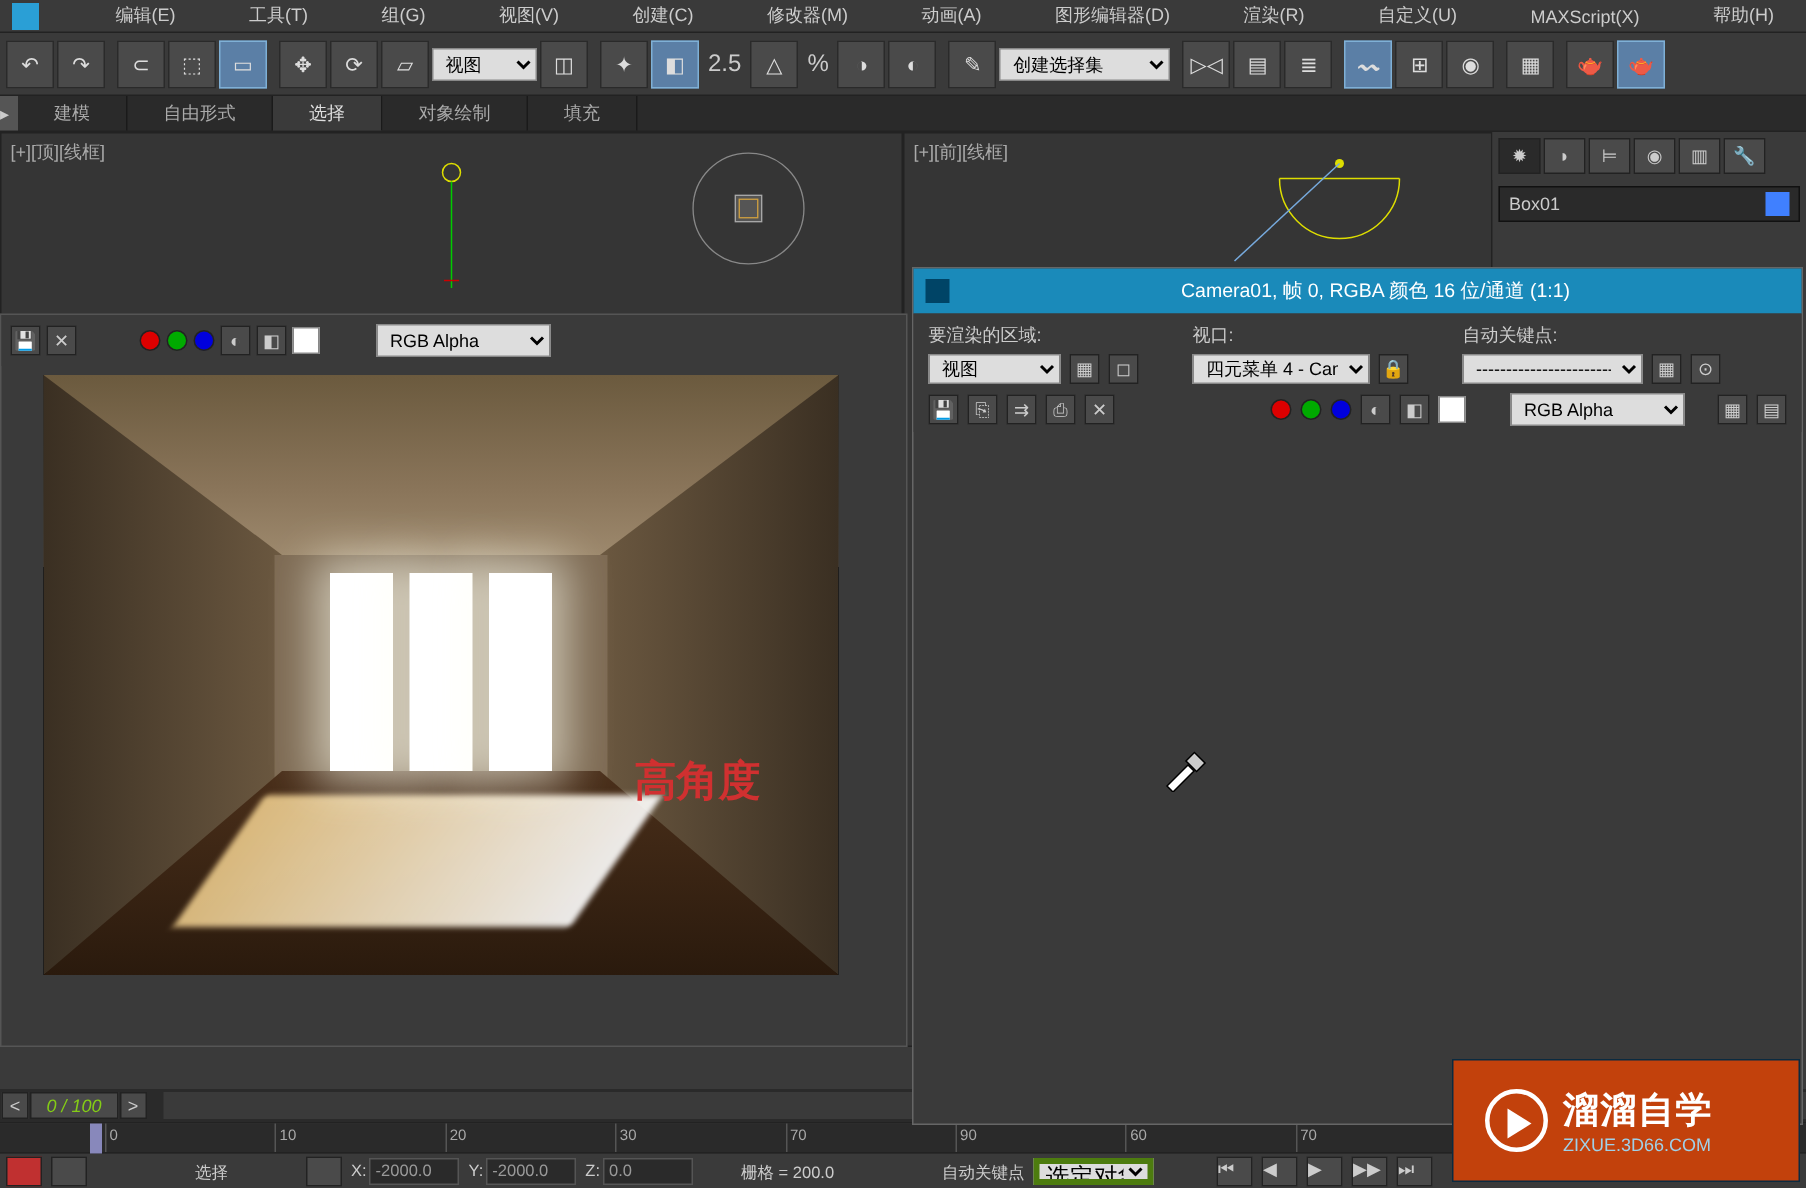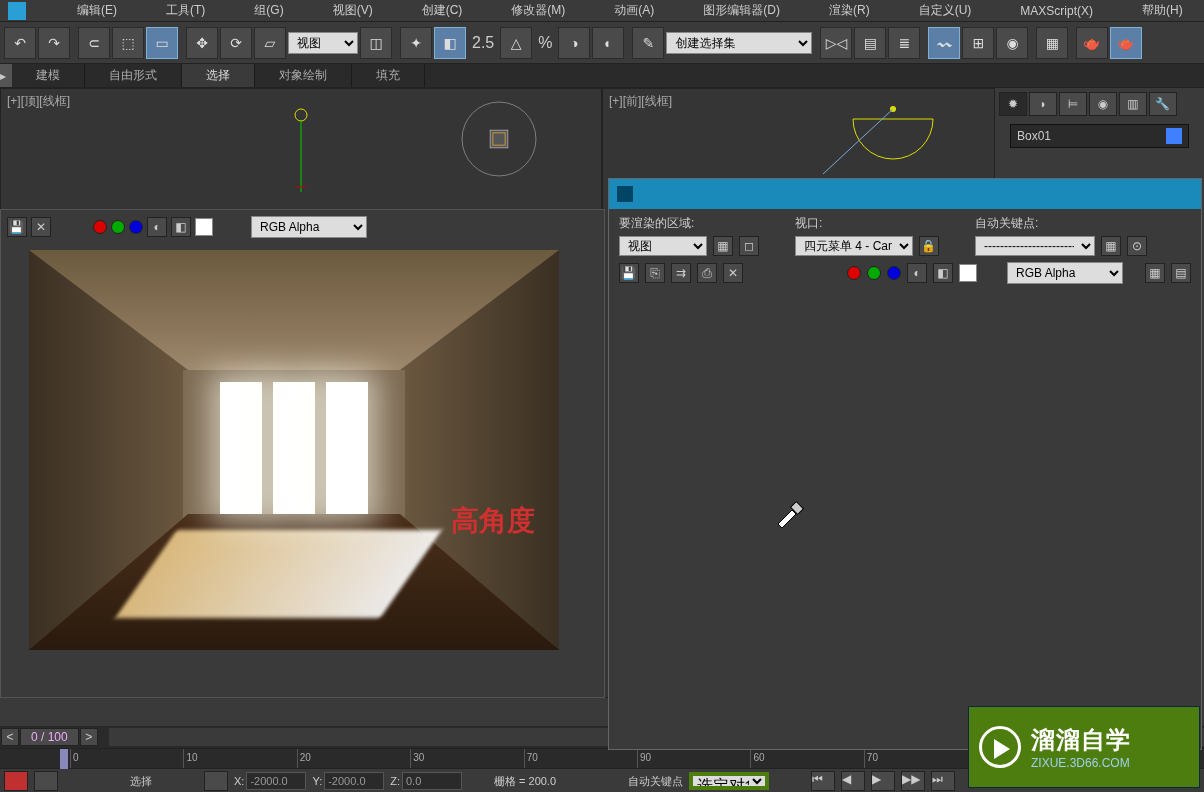--- a/index.html
+++ b/index.html
@@ -130,21 +130,21 @@
     background: #3a3a3a;
   }
   .cmd-tab {
     width: 28px; height: 24px;
     background: #4a4a4a;
     border: 1px solid #222;
     display: flex; align-items: center; justify-content: center;
   }
   .cmd-tab.active { background: #2a2a2a; }
   .obj-name {
-    margin: 4px 15px;
+    margin: 4px 4px;
     background: #2a2a2a;
     border: 1px solid #111;
     padding: 3px 6px;
     color: #ccc;
     display: flex;
     align-items: center;
   }
   .color-swatch {
     width: 16px; height: 16px;
     background: #4080ff;
@@ -275,24 +275,24 @@
     gap: 6px;
     height: 30px;
   }
   .render-right-canvas { margin: 6px auto 0; width: 382px; height: 398px; background:#000; position:relative; overflow:hidden; }
 
   
   .watermark {
     position: absolute;
     right: 4px; bottom: 4px;
     width: 232px; height: 82px;
-    background: #4d7c0f;
+    background: #c2410c;
     border: 1px solid #0a2a40;
     display: flex; align-items: center;
-    padding: 0 10px;
+    padding: 0 21px;
     z-index: 20;
     gap: 10px;
   }
   .wm-logo {
     width: 42px; height: 42px;
     border: 3px solid #fff;
     border-radius: 50%;
     position: relative;
   }
   .wm-logo::after {
@@ -312,21 +312,21 @@
     position: absolute;
     left: 0; bottom: 44px;
     width: 100%;
     height: 22px;
     background: #2a2a2a;
     display: flex;
     align-items: center;
     z-index: 2;
   }
   .tl-nav { width: 18px; height: 18px; background: #4a4a4a; border: 1px solid #222; margin: 0 1px; display:flex;align-items:center;justify-content:center; }
-  .tl-frame { padding: 0 10px; color: #f0abfc; background:#4a4a4a; border:1px solid #222; height:18px; display:flex;align-items:center; }
+  .tl-frame { padding: 0 10px; color: #84cc16; background:#4a4a4a; border:1px solid #222; height:18px; display:flex;align-items:center;font-style:italic; }
   .tl-ruler {
     flex: 1;
     height: 18px;
     background: #3a3a3a;
     position: relative;
     display: flex;
   }
   .tl-tick {
     flex: 1;
     border-left: 1px solid #555;
@@ -418,21 +418,21 @@
   <div class="tool-sep"></div>
   <div class="tool-btn">✦</div>
   <div class="tool-btn active">◧</div>
   <span class="tool-label">2.5</span>
   <div class="tool-btn">△</div>
   <span class="tool-label">%</span>
   <div class="tool-btn">◑</div>
   <div class="tool-btn">◐</div>
   <div class="tool-sep"></div>
   <div class="tool-btn">✎</div>
-  <select class="tool-select" style="width:146px">
+  <select class="tool-select" style="width:114px">
     <option>创建选择集</option>
   </select>
   <div class="tool-sep"></div>
   <div class="tool-btn">▷◁</div>
   <div class="tool-btn">▤</div>
   <div class="tool-btn">≣</div>
   <div class="tool-sep"></div>
   <div class="tool-btn active">〰</div>
   <div class="tool-btn">⊞</div>
   <div class="tool-btn">◉</div>
@@ -514,27 +514,28 @@
       <div class="ceiling"></div>
       <div class="left-wall"></div>
       <div class="right-wall"></div>
       <div class="back-wall"></div>
       <div class="floor"></div>
       <div class="light-patch"></div>
       <div class="window w1"></div>
       <div class="window w2"></div>
       <div class="window w3"></div>
     </div>
-    <div class="annotation" style="right:24px; bottom:110px">高角度</div>
+    <div class="annotation" style="right:52px; bottom:110px">高角度</div>
   </div>
 </div>
 
 <div class="render-win-right">
   <div class="dlg-titlebar">
     <div class="dlg-icon"></div>
+    <div class="dlg-title">Camera01, 帧 0, RGBA 颜色 16 位/通道 (1:1)</div>
   </div>
   <div class="render-opts">
     <div class="opt-col">
       <div class="opt-label">要渲染的区域:</div>
       <div class="opt-row">
         <select class="opt-select" style="width:88px">
           <option>视图</option>
         </select>
         <div class="tb-btn">▦</div>
         <div class="tb-btn">◻</div>

